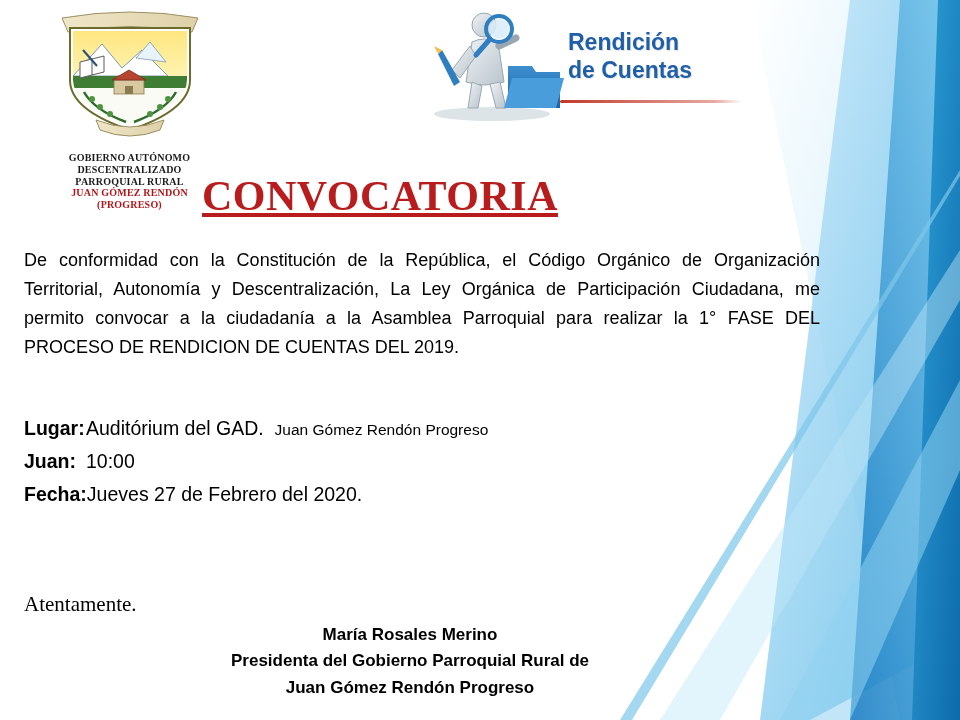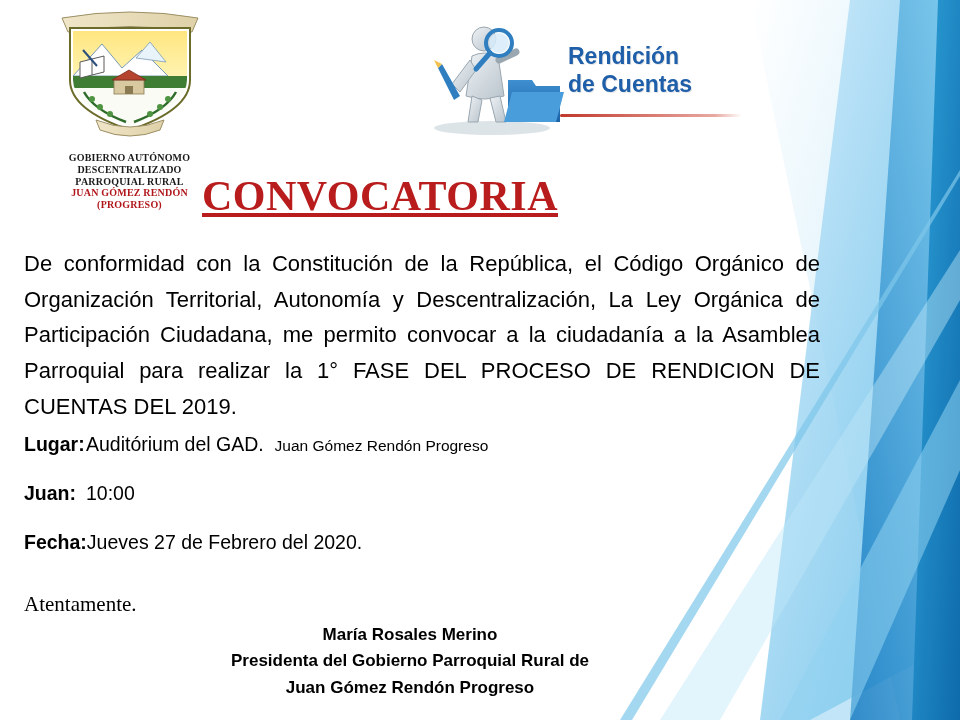--- a/index.html
+++ b/index.html
@@ -51,21 +51,21 @@
     letter-spacing: 0.2px;
   }
   .crest-caption .red {
     color: #b1161b;
   }
 
   
   .rdc-block {
     position: absolute;
     left: 420px;
-    top: 22px;
+    top: 8px;
     width: 330px;
     height: 122px;
   }
   .rdc-text {
     position: absolute;
     left: 148px;
     top: 20px;
     font-family: "Liberation Sans", sans-serif;
     font-weight: bold;
     font-size: 23px;
@@ -99,38 +99,38 @@
     text-underline-offset: 3px;
   }
 
   
   .body-text {
     position: absolute;
     left: 24px;
     top: 246px;
     width: 796px;
     font-family: "Liberation Sans", sans-serif;
-    font-size: 22px;
+    font-size: 18px;
     color: #000000;
     line-height: 1.62;
     text-align: justify;
     text-justify: inter-word;
   }
 
   
   .details {
     position: absolute;
     left: 24px;
     top: 412px;
     font-family: "Liberation Sans", sans-serif;
     font-size: 19.5px;
     color: #000000;
     line-height: 1.68;
   }
-  .details .row { white-space: nowrap; margin-top: 16px; }
+  .details .row { white-space: nowrap; }
   .details .lbl {
     font-weight: bold;
     display: inline-block;
     min-width: 62px;
   }
   .details .small {
     font-size: 15.5px;
   }
 
   

